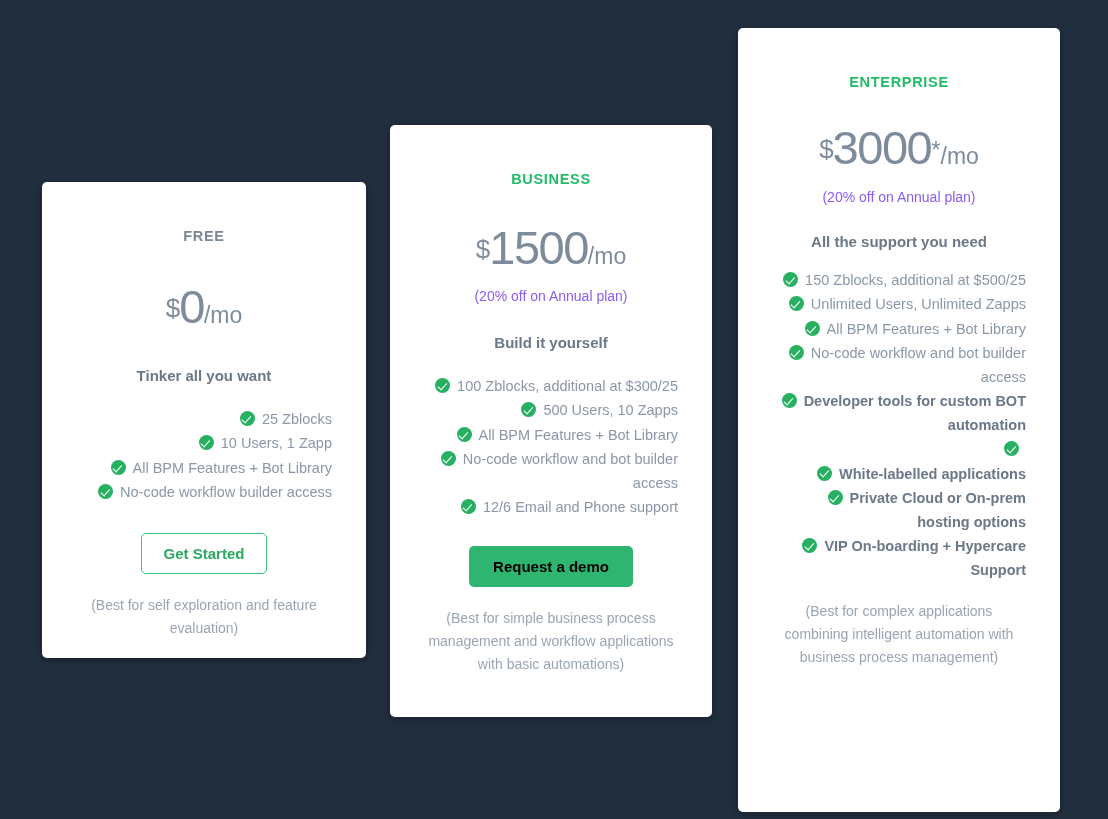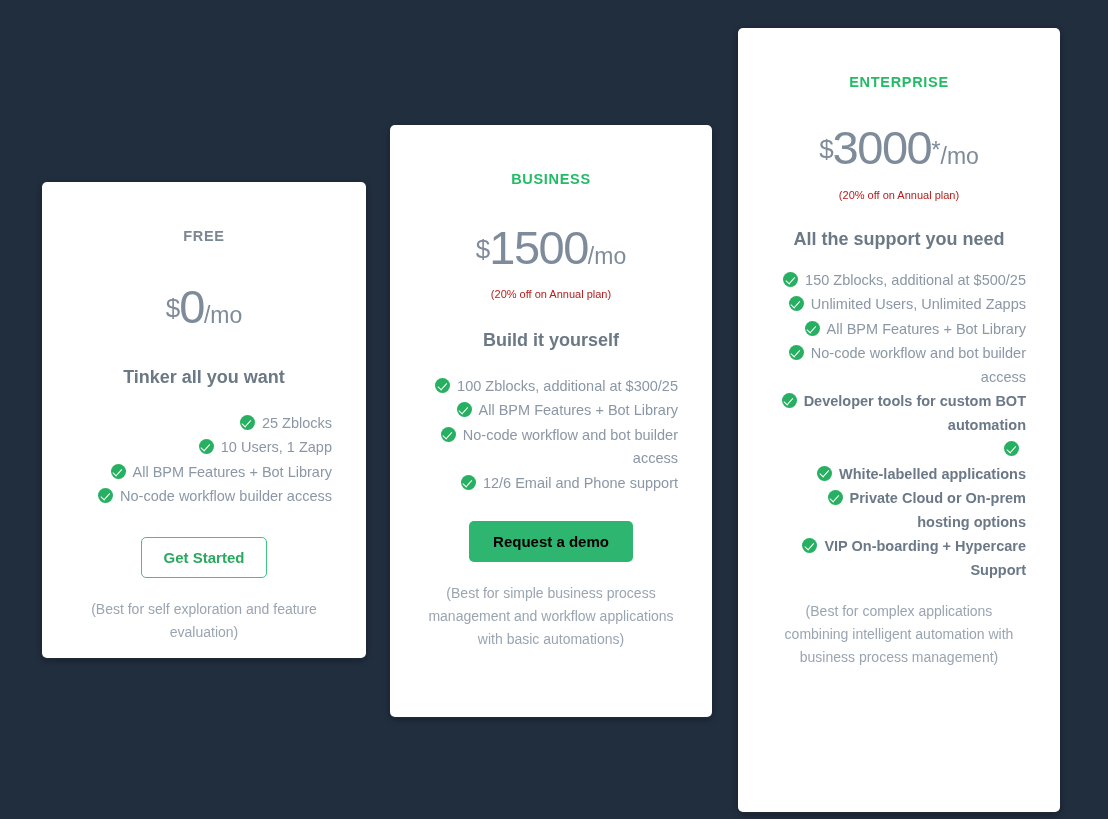--- a/index.html
+++ b/index.html
@@ -36,27 +36,27 @@
     font-weight: 300;
     line-height: 1;
     white-space: nowrap;
   }
   .cur { font-size: 26px; vertical-align: super; letter-spacing: -1px; }
   .amt { font-size: 47px; letter-spacing: -1.5px; }
   .star { font-size: 24px; vertical-align: super; }
   .per { font-size: 23px; }
 
   .annual {
-    font-size: 11px;
-    color: #b91c1c;
+    font-size: 14px;
+    color: #8b5cf6;
     font-weight: 400;
   }
 
   .tagline {
-    font-size: 18px;
+    font-size: 15px;
     font-weight: bold;
     color: #6b7885;
   }
 
   .features {
     list-style: none;
     text-align: right;
     font-size: 14.5px;
     color: #8b97a6;
     line-height: 1.62;
@@ -162,20 +162,21 @@
   <div class="card card-business">
     <div class="card-inner">
       <div class="plan-name accent">BUSINESS</div>
       <div class="price-row">
         <span class="cur">$</span><span class="amt">1500</span><span class="per">/mo</span>
       </div>
       <div class="annual">(20% off on Annual plan)</div>
       <div class="tagline">Build it yourself</div>
       <ul class="features">
         <li><span class="tick"></span><span>100 Zblocks, additional at $300/25</span></li>
+        <li><span class="tick"></span><span>500 Users, 10 Zapps</span></li>
         <li><span class="tick"></span><span>All BPM Features + Bot Library</span></li>
         <li><span class="tick"></span><span>No-code workflow and bot builder access</span></li>
         <li><span class="tick"></span><span>12/6 Email and Phone support</span></li>
       </ul>
       <div class="btn-wrap">
         <button class="btn btn-solid">Request a demo</button>
       </div>
       <div class="note">(Best for simple business process management and workflow applications with basic automations)</div>
     </div>
   </div>

